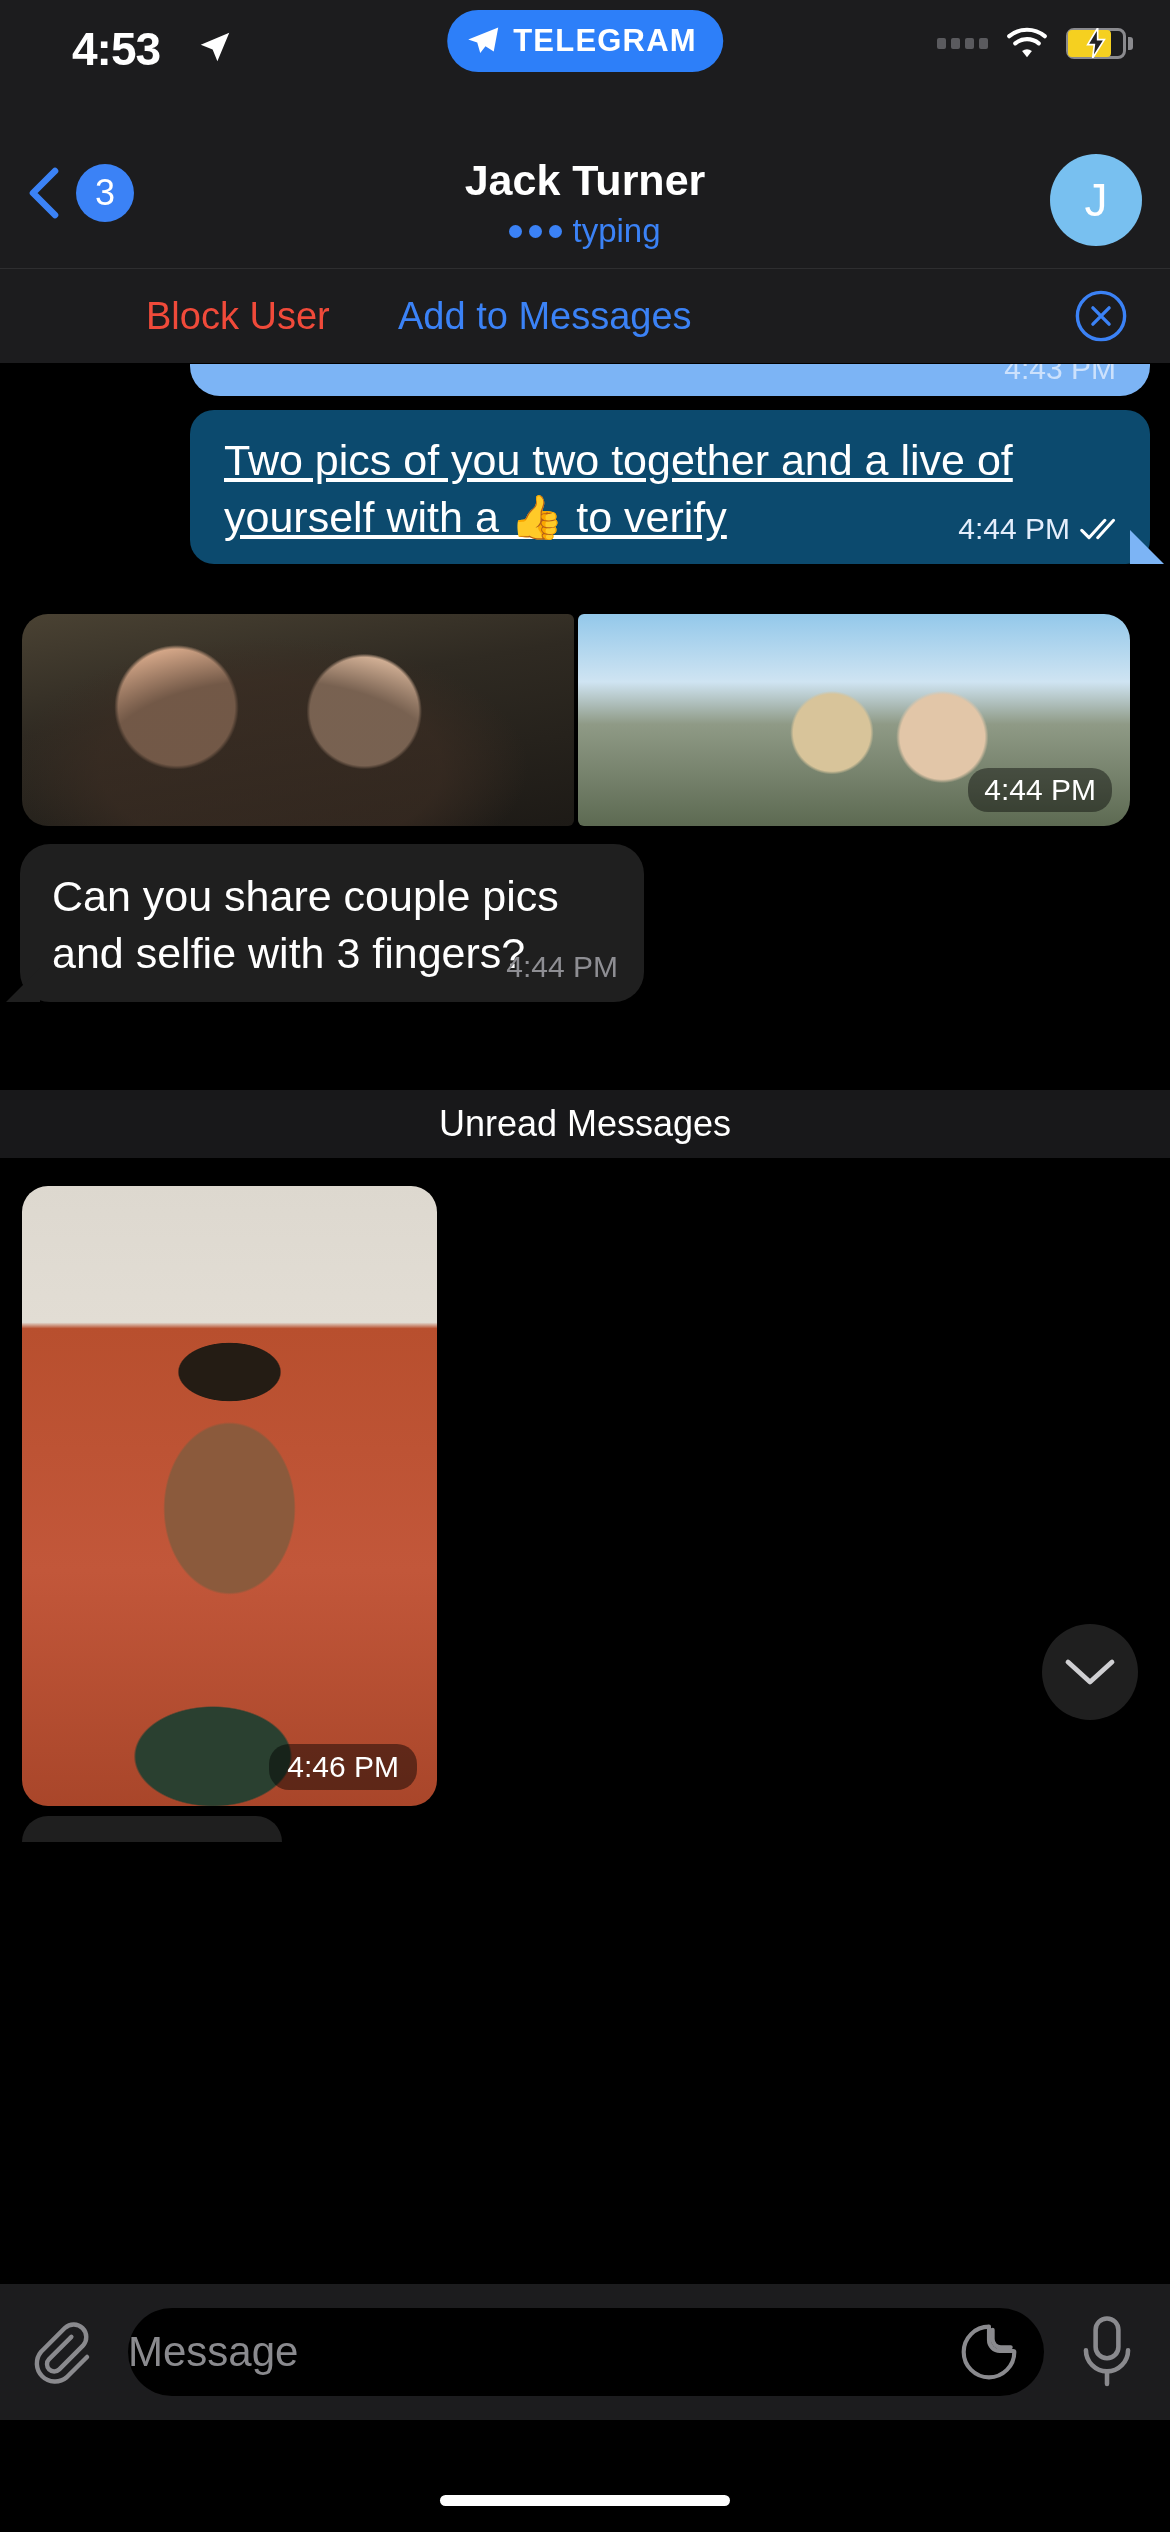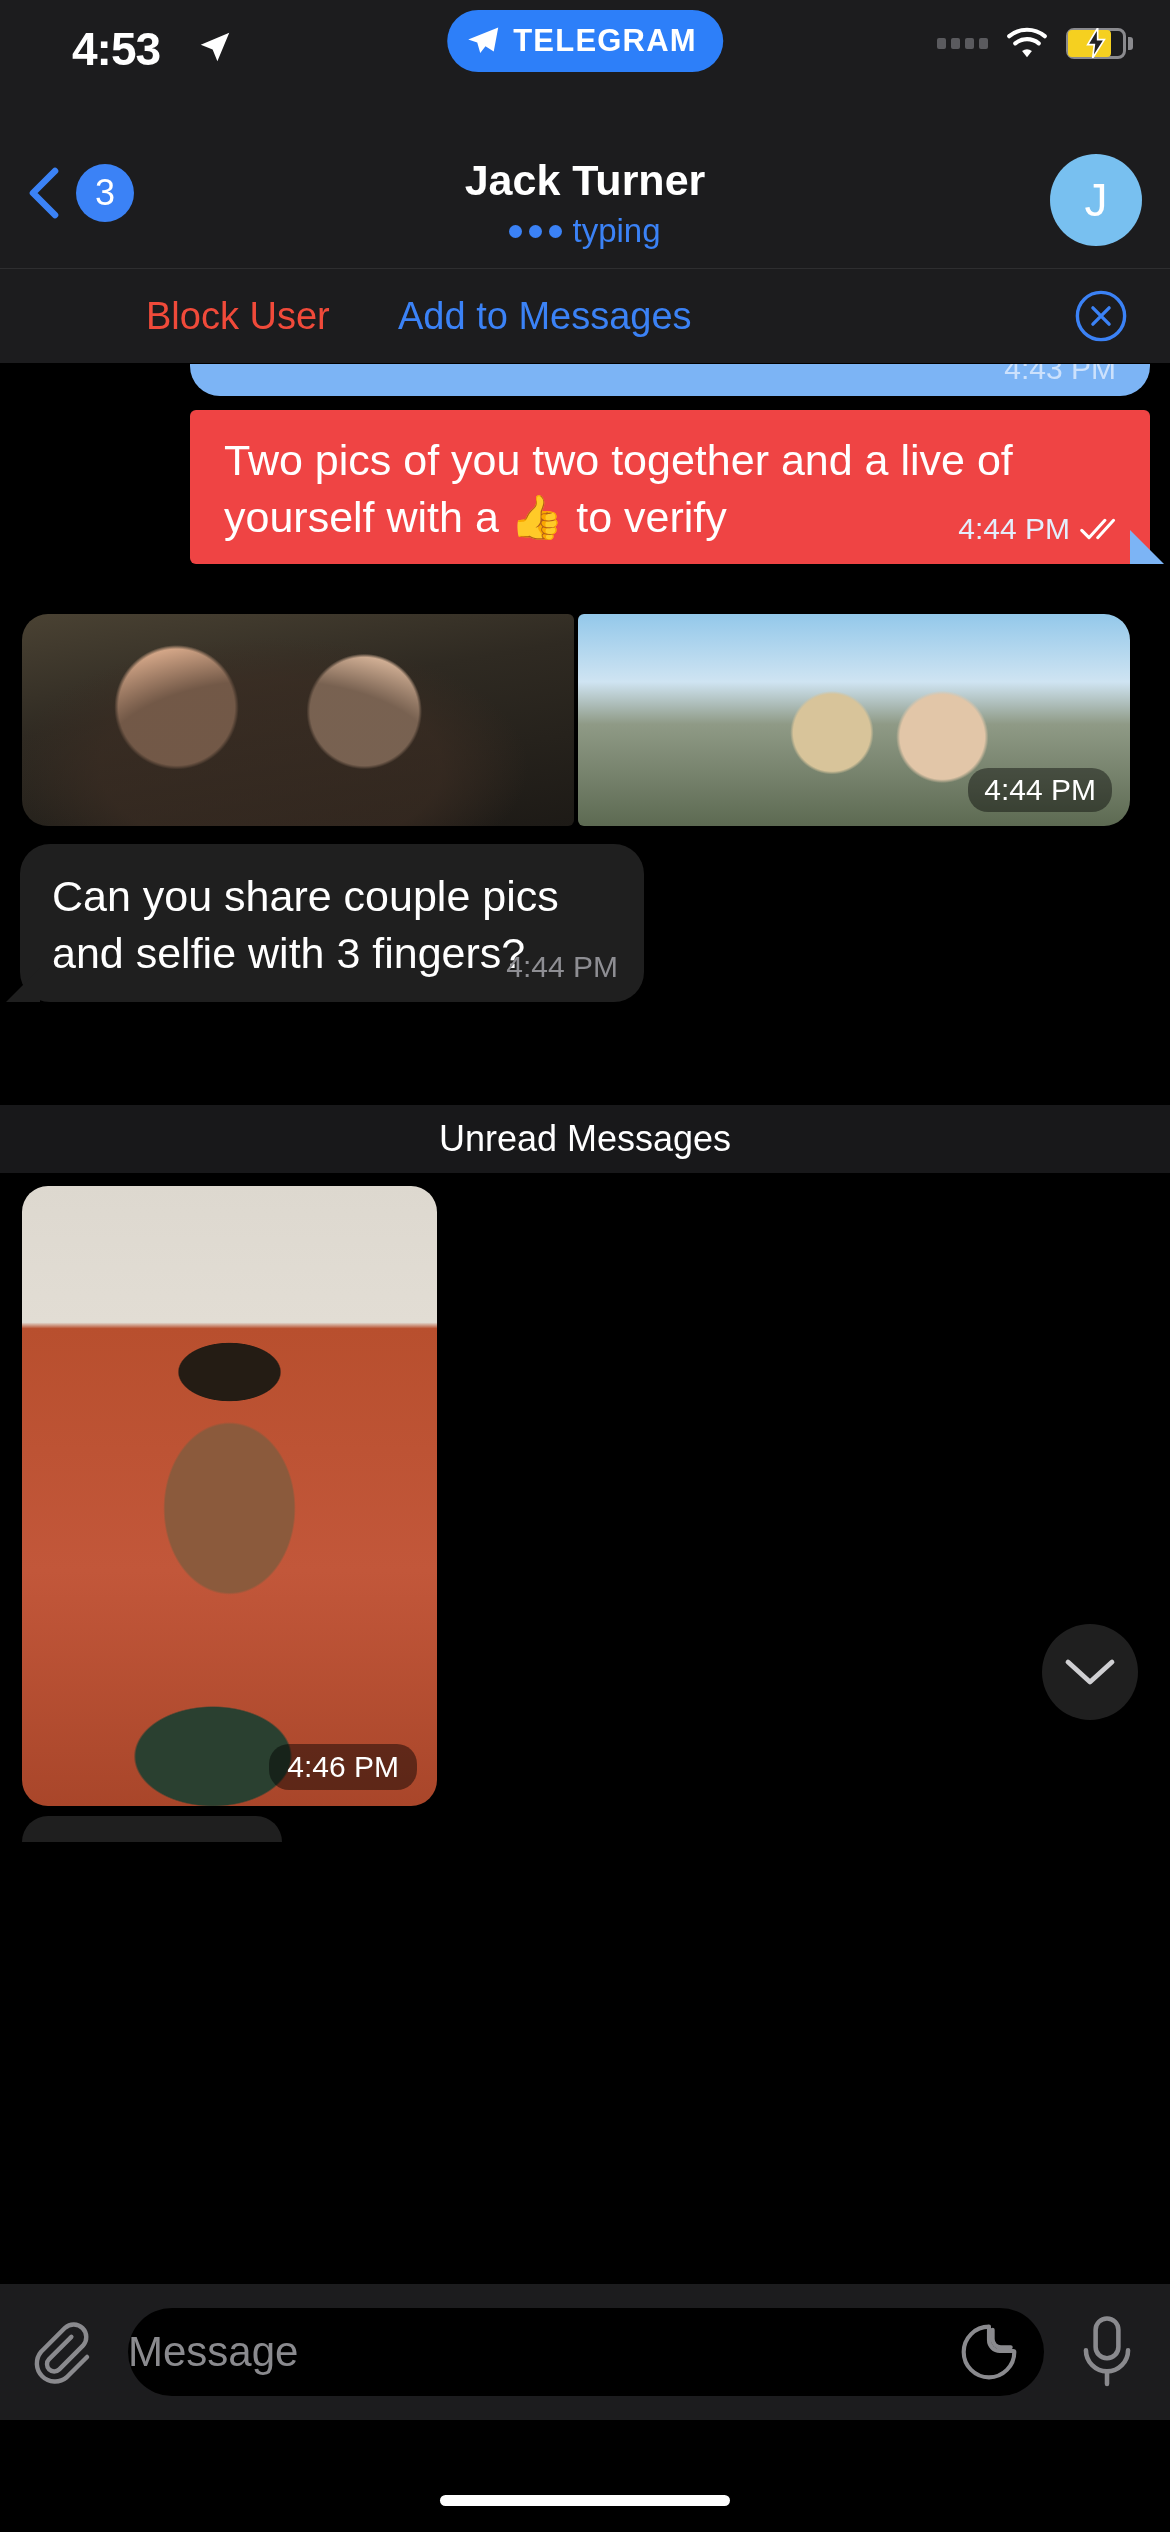--- a/index.html
+++ b/index.html
@@ -92,22 +92,23 @@
     display:flex; align-items:center;
   }
   .act-block { position:absolute; left:146px; color:#f04a3a; font-size:38px; }
   .act-add   { position:absolute; left:398px; color:#3b82f6; font-size:38px; }
   .act-close { position:absolute; right:42px; width:54px; height:54px; }
 
   
   .chat { position:absolute; top:364px; left:0; width:1170px; height:1856px; background:#000; overflow:hidden; }
 
   .bubble-out {
-    position:absolute; background:#ef4444; border-radius:6px;
+    position:absolute; background:#0c4a6e; border-radius:24px;
     color:#fff;
+    text-decoration:underline;
   }
   .bub-clip {
     top:-52px; right:20px; width:960px; height:84px;
     border-radius:30px; background:#7cb4f5; position:absolute;
   }
   .bub-clip .ghost {
     position:absolute; right:34px; bottom:10px;
     color:#dbeafe; font-size:30px; opacity:.85;
   }
   .bub1 {
@@ -146,21 +147,21 @@
   .bub2 .meta { position:absolute; right:26px; bottom:18px; color:#8e8e93; font-size:30px; }
   .bub2 .tail {
     position:absolute; left:-14px; bottom:0; width:34px; height:34px;
     background:#1f1f1f; clip-path:polygon(100% 0, 100% 100%, 0 100%);
   }
 
   .unread {
     position:absolute; top:726px; left:0; width:1170px; height:68px;
     background:#18181a;
     display:flex; align-items:center; justify-content:center;
-    color:#fff; font-size:36px;margin-top:15px;
+    color:#fff; font-size:36px;
   }
 
   .selfie {
     position:absolute; top:822px; left:22px; width:415px; height:620px;
     border-radius:26px; overflow:hidden;
   }
   .selfie .time-chip {
     position:absolute; right:20px; bottom:16px;
     background:rgba(0,0,0,.45); color:#fff;
     font-size:30px; padding:6px 18px; border-radius:20px;

